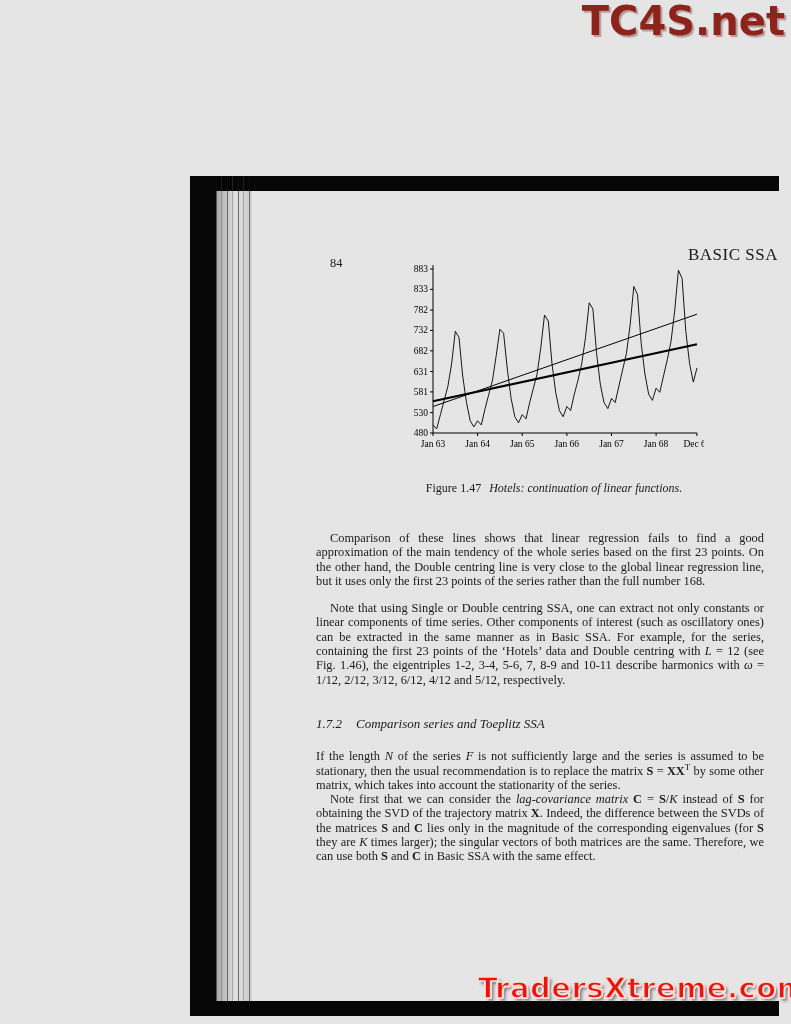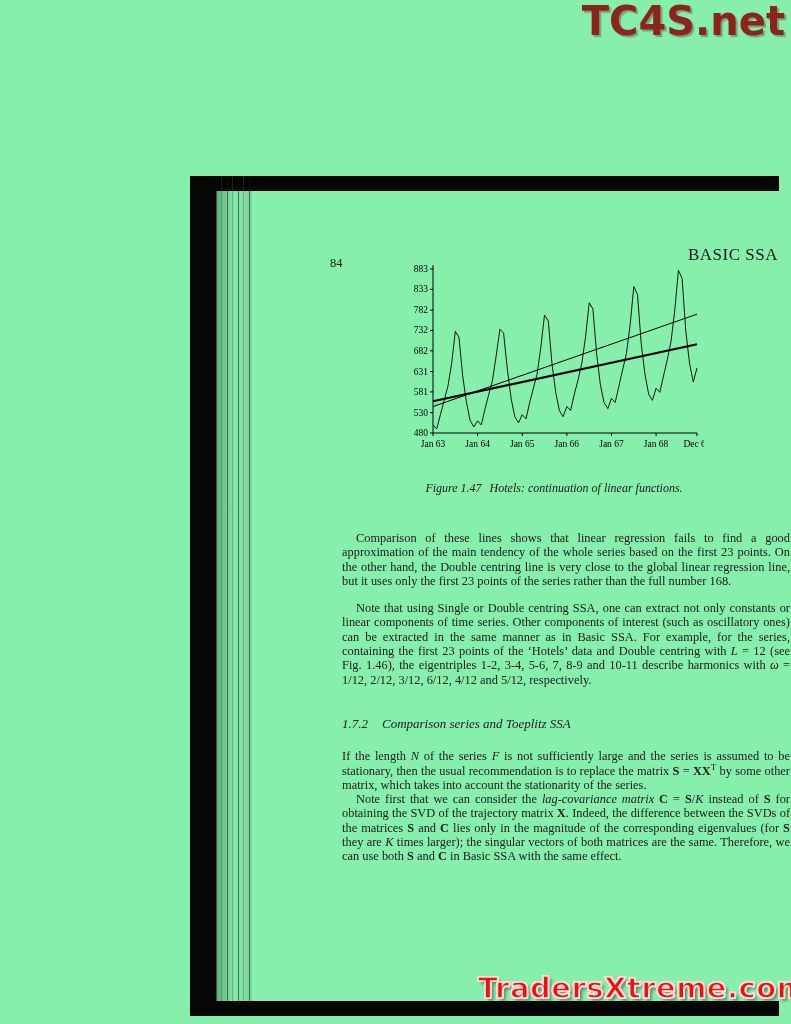--- a/index.html
+++ b/index.html
@@ -1,17 +1,17 @@
 <!DOCTYPE html>
 <html><head>
 <meta charset="utf-8">
 <style>
   html,body{margin:0;padding:0;background:#ffffff;}
   .screen{
-    position:relative; width:791px; height:1024px; background:#86efac;
+    position:relative; width:791px; height:1024px; background:#e5e5e5;
     overflow:hidden; font-family:"Liberation Serif", serif; color:#1a1a1a;
   }
   
   .wm-top{
     position:absolute; top:-2px; right:6px;
     font-family:"DejaVu Sans", sans-serif; font-weight:bold;
     font-size:40px; letter-spacing:0px;
     text-shadow:2px 2px 1px rgba(90,20,15,0.35);
   }
   
@@ -28,40 +28,40 @@
         rgba(255,255,255,0) 1px, rgba(255,255,255,0) 5px,
         rgba(90,90,90,0.35) 5px, rgba(90,90,90,0.35) 6px,
         rgba(255,255,255,0) 6px, rgba(255,255,255,0) 11px);
   }
   .page-number{position:absolute; left:330px; top:256px; font-size:12.4px;}
   .running-head{position:absolute; left:330px; top:245px; width:448px; text-align:right; font-size:17px; letter-spacing:0.5px;}
   .chart{position:absolute; left:399px; top:257px; width:305px; height:205px;}
   .chart svg text{fill:#000; font-family:"Liberation Serif", serif;}
   .caption{position:absolute; left:300px; top:481px; width:508px; text-align:center; font-size:12px;}
   .caption .cap-it{font-style:italic; margin-left:8px;}
-  .caption span:first-child{font-style:italic;}
+  .caption span:first-child{}
   .wm-mid{
     position:absolute; left:256px; top:486px;
     font-family:"DejaVu Sans", sans-serif; font-weight:800; font-size:38px; letter-spacing:2px;
     -webkit-text-stroke:2px #ffffff;
     text-shadow:
       -2px -2px 0 #fff, 2px -2px 0 #fff, -2px 2px 0 #fff, 2px 2px 0 #fff,
       0 -2px 0 #fff, 0 2px 0 #fff, -2px 0 0 #fff, 2px 0 0 #fff,
       4px 4px 4px rgba(40,40,40,0.55);
   }
   .wm-bottom{
     position:absolute; left:478px; top:971px;
     font-family:"DejaVu Sans", sans-serif; font-weight:800; font-size:29px; letter-spacing:0.5px;
     -webkit-text-stroke:1.5px #ffd9d6;
     text-shadow:
       -1px -1px 0 #ffe2e0, 1px -1px 0 #ffe2e0, -1px 1px 0 #ffe2e0, 1px 1px 0 #ffe2e0,
       3px 3px 3px rgba(70,70,70,0.6);
   }
   .textcol{
-    position:absolute; left:342px; top:531px; width:448px;
+    position:absolute; left:316px; top:531px; width:448px;
     font-size:12.4px; line-height:14.3px; text-align:justify;
   }
   .para{margin:0;}
   .indent{text-indent:14px;}
   .gap-l{margin-top:13px;}
   .gap-s{}
   .section-heading{margin:30px 0 18px 0; font-style:italic; font-size:13px; text-align:left;}
   .sh-title{margin-left:14px;}
   .textcol sup{font-size:0.72em; line-height:0;}
   .seg-b{font-weight:bold;}

